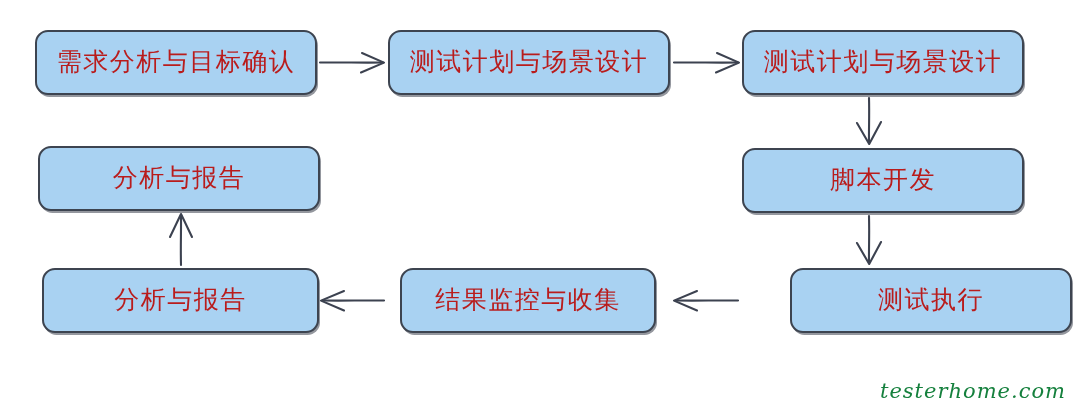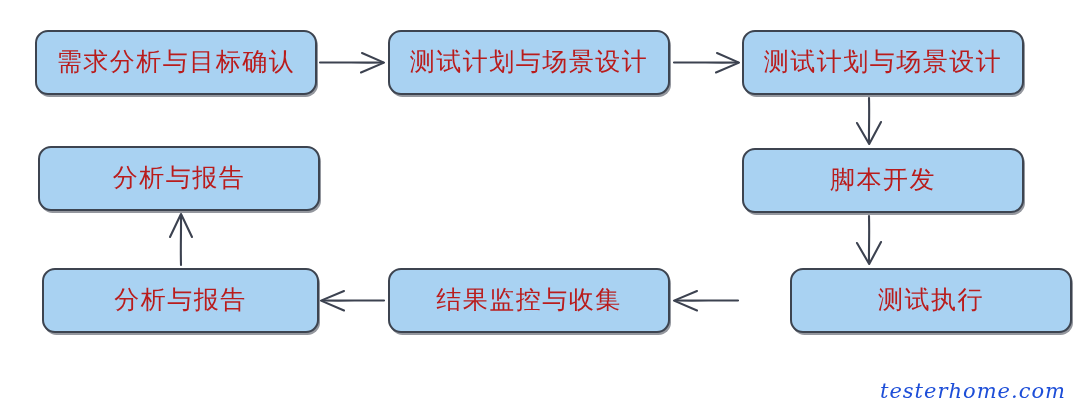--- a/index.html
+++ b/index.html
@@ -46,21 +46,21 @@
   }
   .node-label {
     display: block;
     line-height: 1;
     transform: translateY(-1px);
   }
   .watermark {
     position: absolute;
     right: 14px;
     bottom: 8px;
-    color: #1d4ed8;
+    color: #15803d;
     font-size: 21px;
     font-style: italic;
     letter-spacing: 1px;
     font-family: "DejaVu Serif", serif;
     user-select: none;
   }
 </style>
 </head>
 <body>
 
@@ -119,21 +119,21 @@
   </div>
 
   <div class="node" style="left:742px; top:148px; width:282px; height:65px;">
     <span class="node-label">脚本开发</span>
   </div>
 
   <div class="node" style="left:742px; top:268px; width:282px; height:65px;margin-left:48px;">
     <span class="node-label">测试执行</span>
   </div>
 
-  <div class="node" style="left:388px; top:268px; width:282px; height:65px;">
+  <div class="node" style="left:400px; top:268px; width:256px; height:65px;">
     <span class="node-label">结果监控与收集</span>
   </div>
 
   <div class="node" style="left:42px; top:268px; width:277px; height:65px;">
     <span class="node-label">分析与报告</span>
   </div>
 
   <div class="node" style="left:38px; top:146px; width:282px; height:65px;">
     <span class="node-label">分析与报告</span>
   </div>

